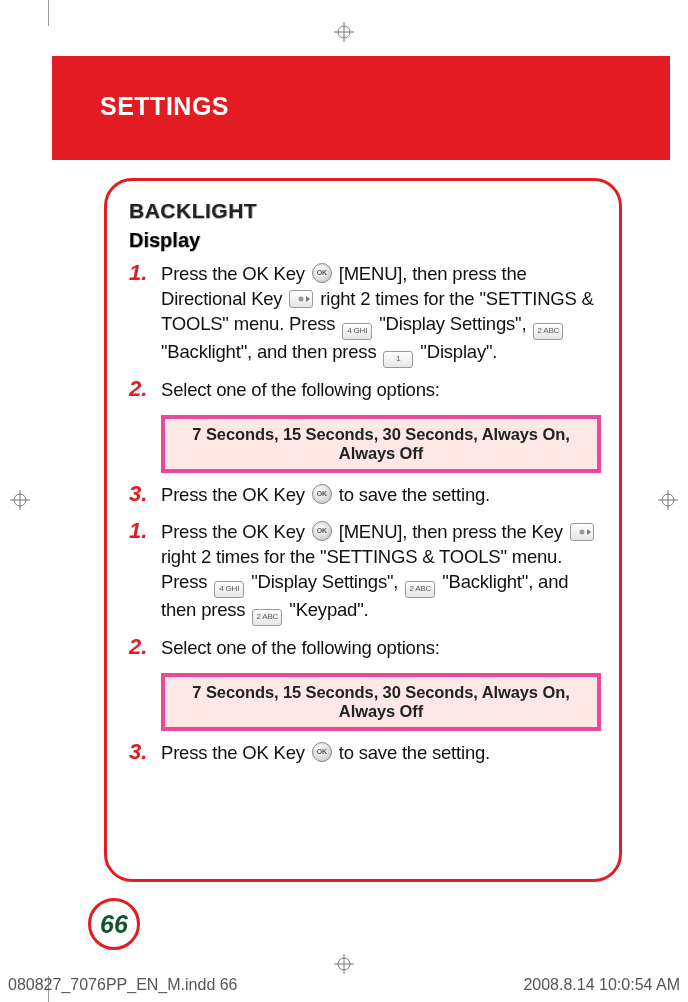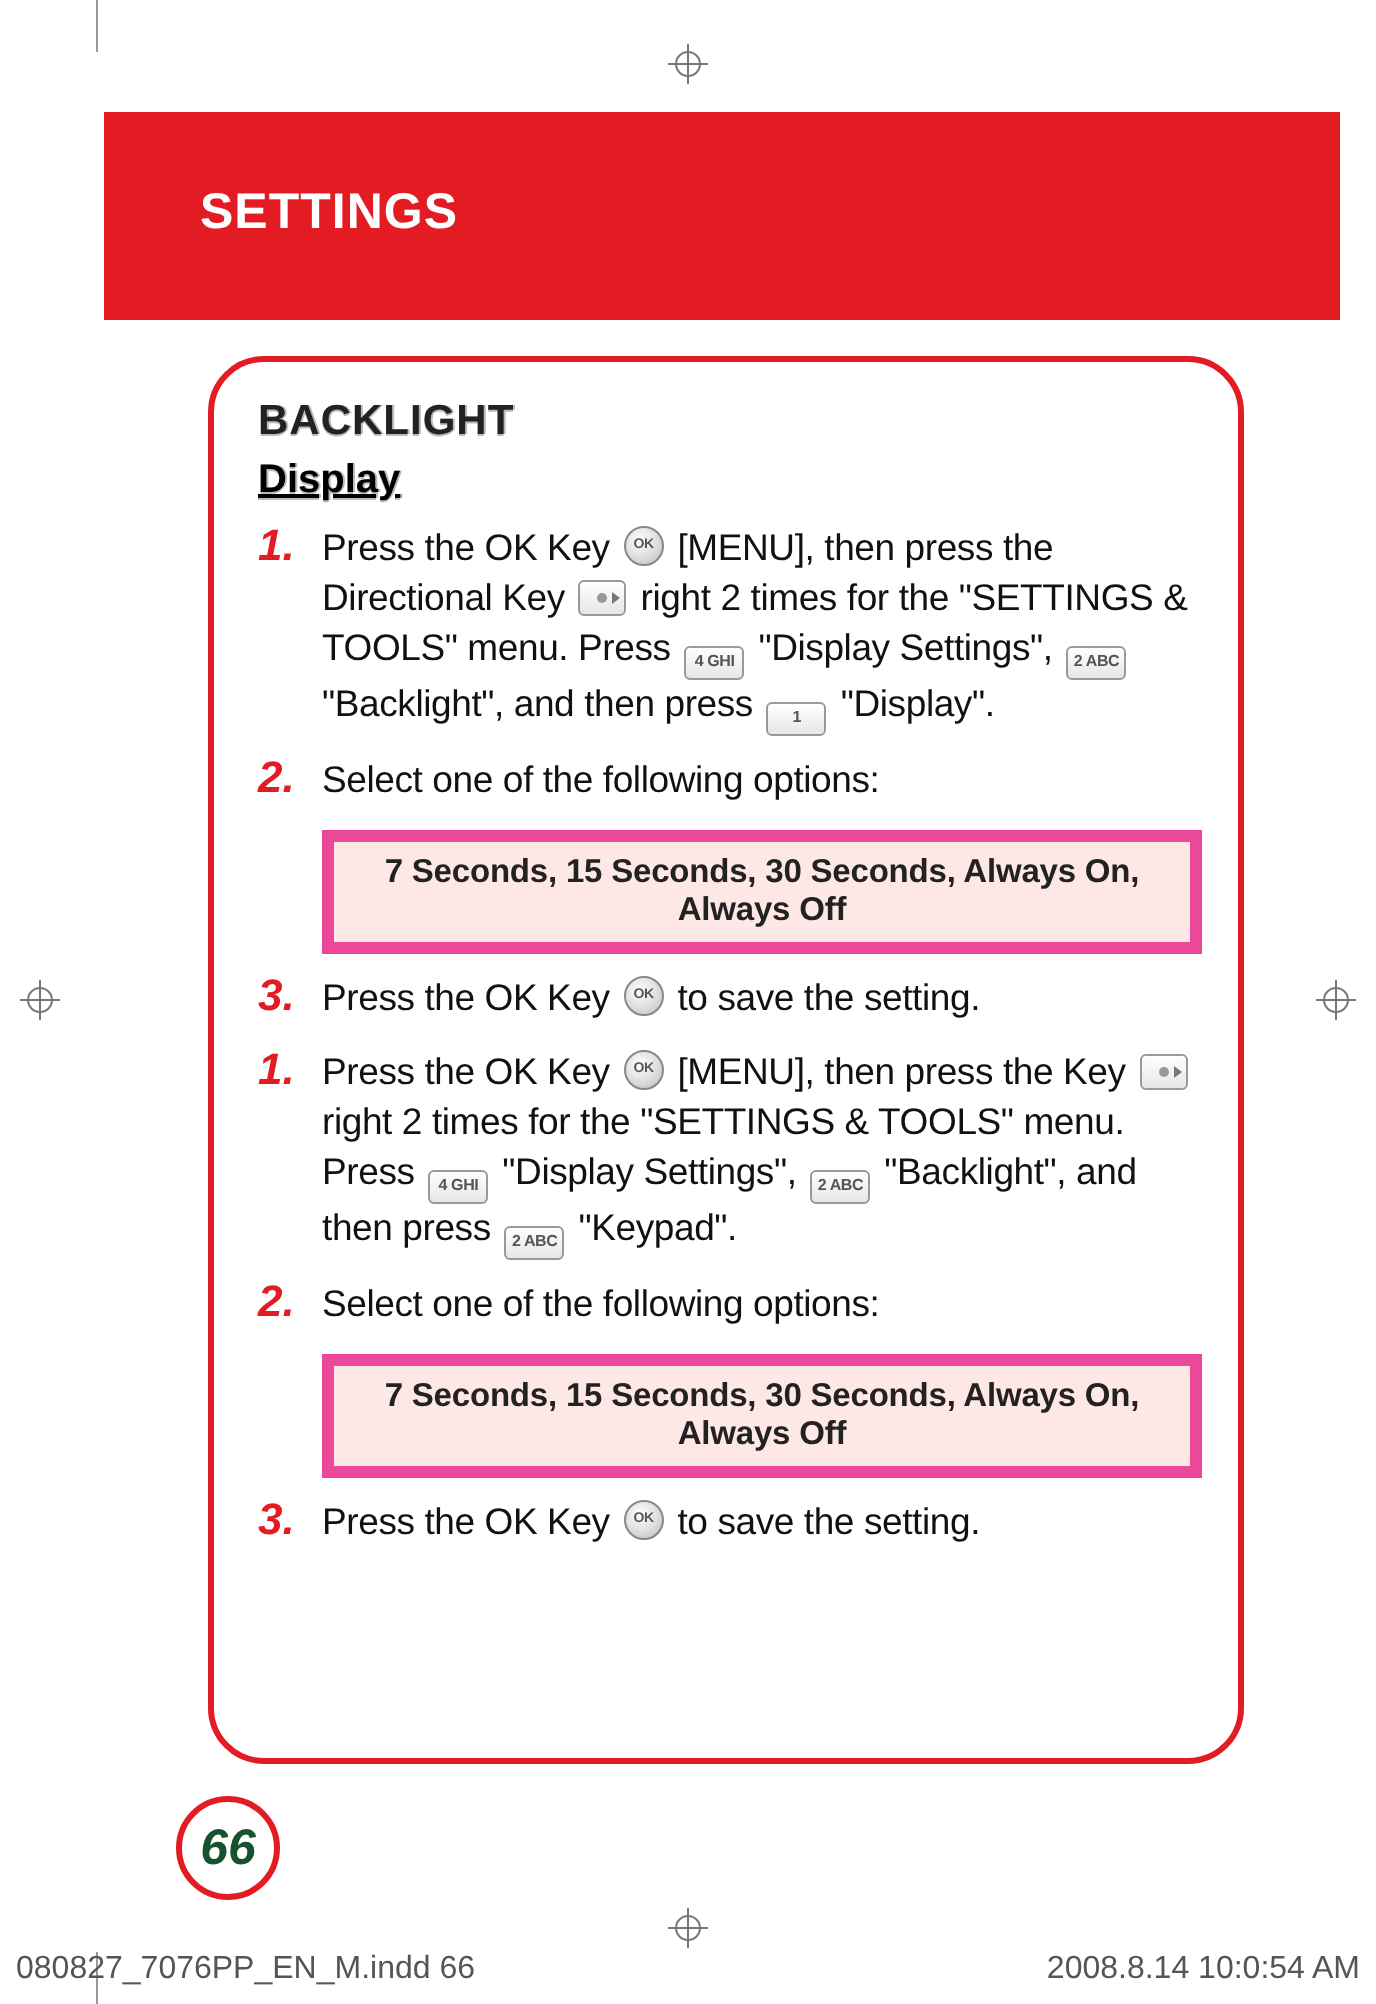--- a/index.html
+++ b/index.html
@@ -69,21 +69,20 @@
   .section-sub {
     font-size: 18.5px;
     color: #111;
     font-stretch: condensed;
     letter-spacing: -0.2px;
     margin-bottom: 14px;
   }
   .subhead {
     font-weight: 900;
     font-size: 20px;
-    text-decoration: underline;
     text-shadow: 1px 0 0 #bbb, 0 1px 0 #bbb;
     margin-bottom: 10px;
     margin-top: 6px;
   }
   ol.steps { list-style: none; padding: 0; margin: 0 0 12px 0; }
   ol.steps li {
     display: flex;
     align-items: flex-start;
     margin-bottom: 10px;
   }
@@ -137,25 +136,25 @@
     width: 0; height: 0;
     border-top: 3px solid transparent;
     border-bottom: 3px solid transparent;
     border-left: 4px solid #777;
   }
   .key-num {
     width: 30px; height: 17px;
     border: 1.5px solid #999; border-radius: 3px;
     background: linear-gradient(#fff,#e6e6e6);
     position: relative;
-    font-size: 8px; font-weight: 700; color: #555;
+    font-size: 8px; font-weight: 400; color: #555;
     text-align: center; line-height: 14px;
   }
   .option-box {
-    border: 6px solid #ec4899;
+    border: 4px solid #ec4899;
     background: #fde8e6;
     padding: 6px 8px;
     margin: 2px 0 10px 32px;
     font-weight: 700;
     font-size: 16.5px;
     letter-spacing: -0.1px;
     color: #222;
     width: 440px;
     text-align: center;
   }

